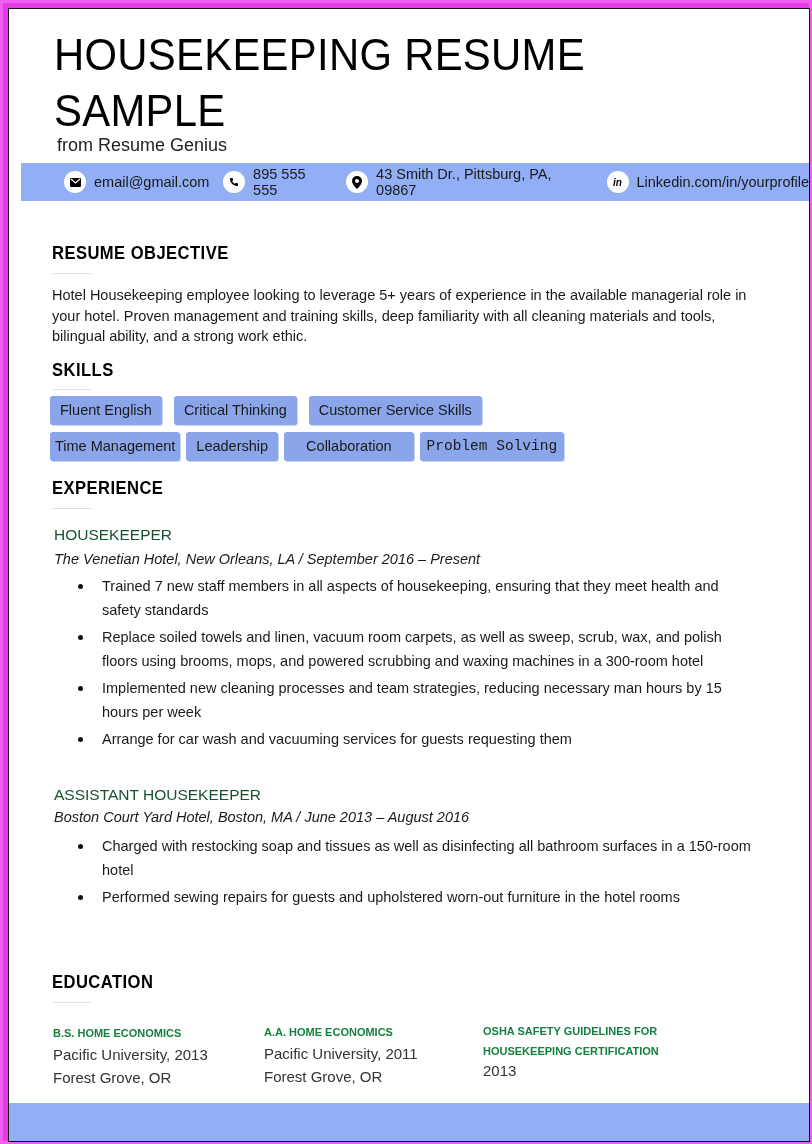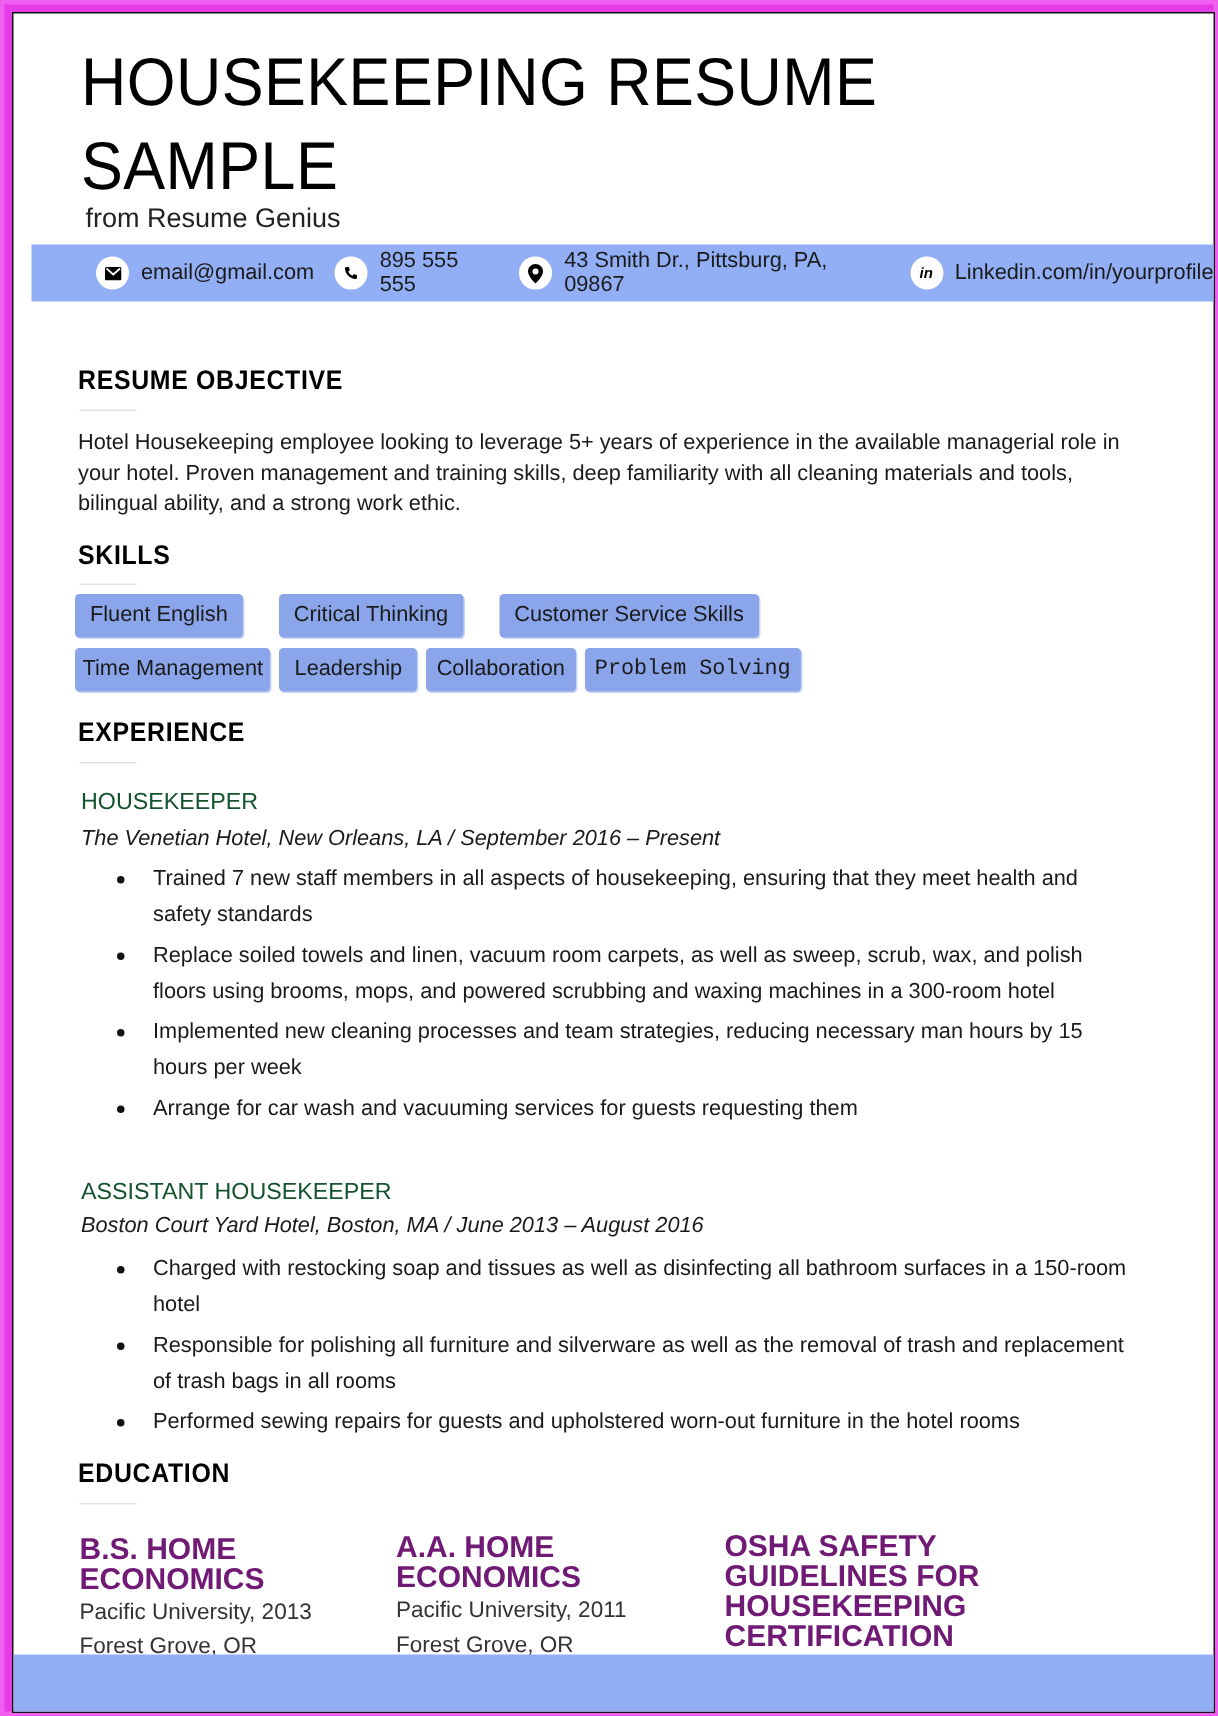--- a/index.html
+++ b/index.html
@@ -39,33 +39,33 @@
     transform: scaleX(0.92); transform-origin: left top; letter-spacing: 0.5px;
   }
   .rule { position: absolute; left: 44px; width: 38px; height: 1px; background: #e1e1e1; }
   .para {
     position: absolute; left: 43px; width: 710px; font-size: 14.5px; line-height: 20.5px; color: #1a1a1a;
   }
   .skills { position: absolute; left: 41px; top: 387px; width: 700px; }
   .skill-row { display: flex; margin-bottom: 7px; }
   .skill {
     background: #8aa5ea; border-radius: 3px; font-size: 14.5px; color: #1a1a1a;
-    padding: 0 10px; height: 29px; line-height: 29px; margin-right: 24px;
+    padding: 0 10px; height: 29px; line-height: 29px; margin-right: 12px;
     box-shadow: 1px 1px 0 #c9d4f2;
   }
   .job-title { position: absolute; left: 45px; font-size: 15.5px; font-weight: normal; color: #14532d; }
   .job-meta { position: absolute; left: 45px; font-size: 14.5px; font-style: italic; color: #1a1a1a; }
   .bullets { position: absolute; left: 93px; width: 650px; list-style: none; }
   .bullets li { position: relative; font-size: 14.5px; line-height: 24px; color: #1a1a1a; margin-bottom: 3px; }
   .bullets li::before {
     content: ""; position: absolute; left: -24px; top: 10px; width: 5px; height: 5px;
     border-radius: 50%; background: #111;
   }
   .edu { position: absolute; top: 1013px; }
-  .edu .deg { font-size: 20px; font-weight: bold; line-height: 20px; color: #701a75; }
+  .edu .deg { font-size: 11px; font-weight: bold; line-height: 20px; color: #15803d; }
   .edu .line { font-size: 15px; line-height: 23px; color: #333; }
   .footer-bar { position: absolute; left: 0; top: 1094px; width: 802px; height: 40px; background: #92aef4; }
 </style>
 </head>
 <body>
 
 <div class="frame">
 <div class="page">
 
   <h1 class="title">
@@ -115,42 +115,41 @@
   <div class="rule" style="top:380px;"></div>
   <div class="skills">
     <div class="skill-row">
       <span class="skill">Fluent English</span>
       <span class="skill">Critical Thinking</span>
       <span class="skill">Customer Service Skills</span>
     </div>
     <div class="skill-row">
       <span class="skill" style="padding:0 5px;margin-right:6px;">Time Management</span>
       <span class="skill" style="margin-right:6px;">Leadership</span>
-      <span class="skill" style="padding:0 7px;margin-right:6px;">Collaboration</span>
+      <span class="skill" style="padding:0 22px;margin-right:6px;">Collaboration</span>
       <span class="skill" style="padding:0 7px;font-family:Liberation Mono, monospace;">Problem Solving</span>
     </div>
   </div>
 
   <h2 class="section-h" style="top:469px;">EXPERIENCE</h2>
   <div class="rule" style="top:499px;"></div>
 
   <div class="job-title" style="top:517px;">HOUSEKEEPER</div>
   <div class="job-meta" style="top:542px;">The Venetian Hotel, New Orleans, LA  /  September 2016 – Present</div>
   <ul class="bullets" style="top:565px;">
     <li>Trained 7 new staff members in all aspects of housekeeping, ensuring that they meet health and safety standards</li>
     <li>Replace soiled towels and linen, vacuum room carpets, as well as sweep, scrub, wax, and polish floors using brooms, mops, and powered scrubbing and waxing machines in a 300-room hotel</li>
     <li>Implemented new cleaning processes and team strategies, reducing necessary man hours by 15 hours per week</li>
     <li>Arrange for car wash and vacuuming services for guests requesting them</li>
   </ul>
 
   <div class="job-title" style="top:775px; background:#fff; padding-top:2px;">ASSISTANT HOUSEKEEPER</div>
   <div class="job-meta" style="top:800px;">Boston Court Yard Hotel, Boston, MA  /  June 2013 – August 2016</div>
   <ul class="bullets" style="top:825px;">
     <li>Charged with restocking soap and tissues as well as disinfecting all bathroom surfaces in a 150-room hotel</li>
-    <li>Responsible for polishing all furniture and silverware as well as the removal of trash and replacement of trash bags in all rooms</li>
     <li>Performed sewing repairs for guests and upholstered worn-out furniture in the hotel rooms</li>
   </ul>
 
   <h2 class="section-h" style="top:963px;">EDUCATION</h2>
   <div class="rule" style="top:993px;"></div>
 
   <div class="edu" style="left:44px; width:200px; top:1014px;">
     <div class="deg">B.S. HOME ECONOMICS</div>
     <div class="line">Pacific University, 2013</div>
     <div class="line">Forest Grove, OR</div>

